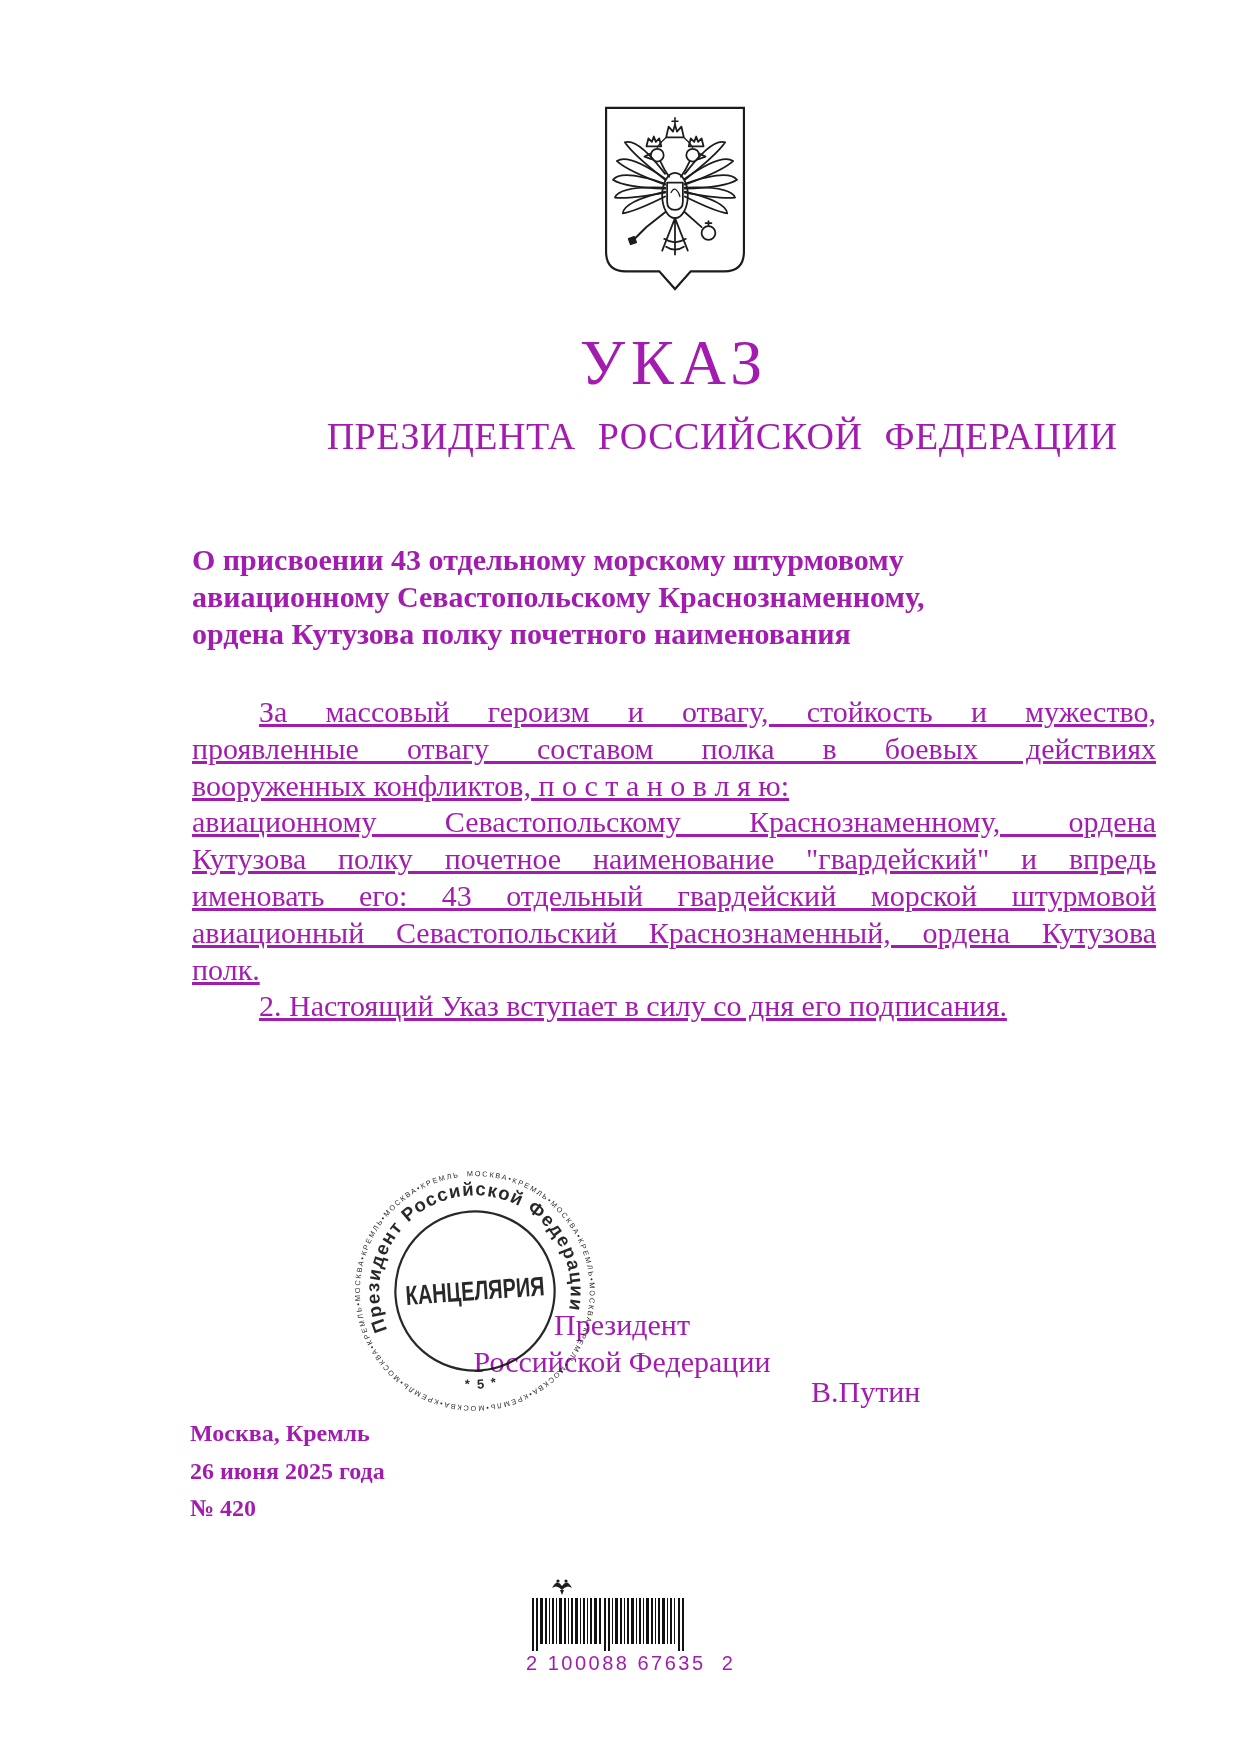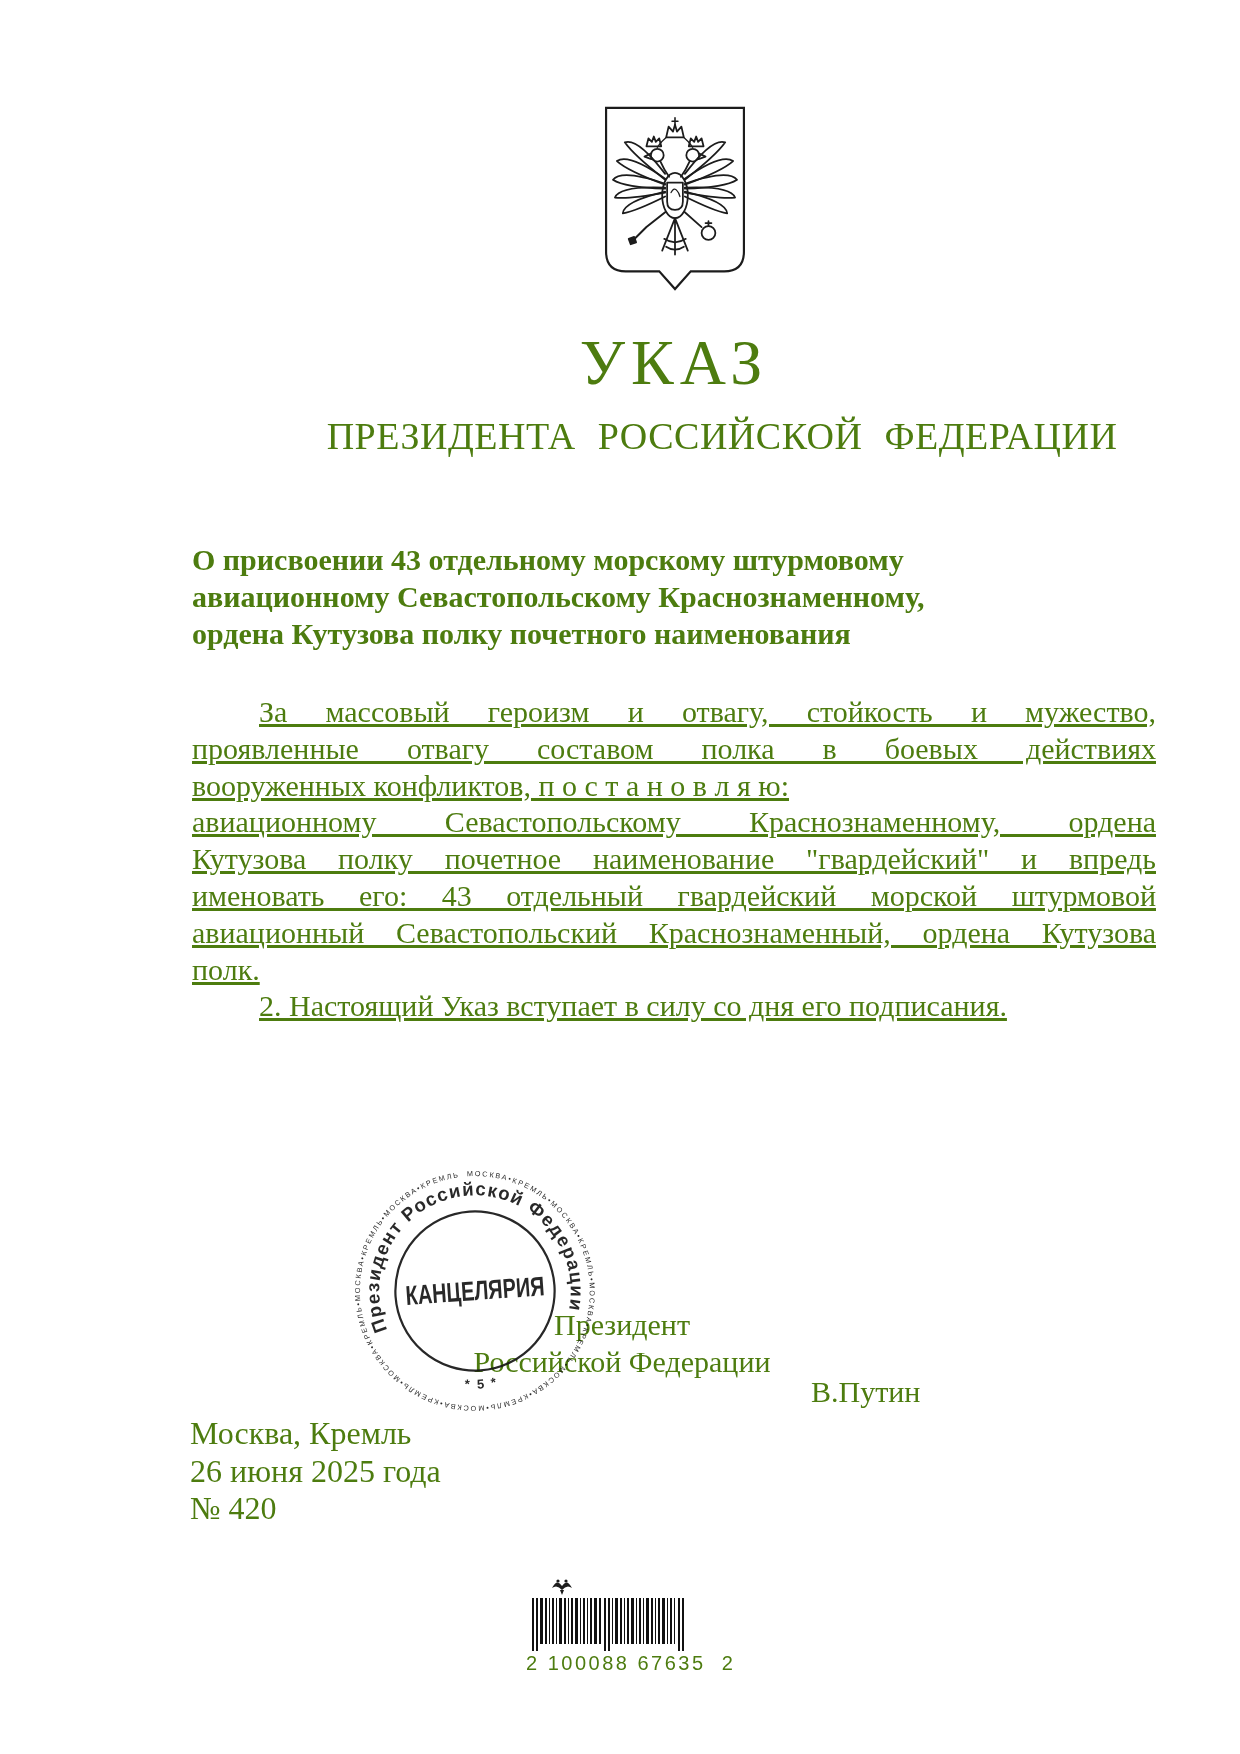--- a/index.html
+++ b/index.html
@@ -1,18 +1,18 @@
 <!DOCTYPE html>
 <html lang="ru"><head>
 <meta charset="utf-8">
 <style>
   html,body{margin:0;padding:0;background:#ffffff;}
   .page{
     position:relative;width:1132px;height:1754px;margin:0 auto;
-    background:#ffffff;color:#4d7c0f;
+    background:#ffffff;color:#a21caf;
     font-family:"Liberation Serif","DejaVu Serif",serif;
     overflow:hidden;
   }
   .emblem{position:absolute;left:542px;top:102px;width:158px;height:192px;}
   .ukaz-title{
     position:absolute;top:326px;left:0;width:1240px;text-align:center;
     font-size:64px;letter-spacing:6px;font-weight:400;
   }
   .issuer-line{
     position:absolute;top:414px;left:0;width:1240px;text-align:center;
@@ -30,21 +30,21 @@
   .body-text p{margin:0;}
   .bline{display:block;text-align:justify;}
   .bline.j{text-align:justify;text-align-last:justify;}
   .bline.indent{text-indent:67px;}
   .sig-title{
     position:absolute;top:1306px;left:408px;width:320px;text-align:center;
     font-size:30px;line-height:37px;z-index:1;
   }
   .sig-title span{display:block;}
   .sig-name{position:absolute;top:1343px;left:757px;font-size:30px;z-index:1;margin-top:32px;}
-  .footer{position:absolute;top:1415px;left:136px;font-size:32px;line-height:37.5px;}
+  .footer{position:absolute;top:1415px;left:136px;font-size:24px;line-height:37.5px;font-weight:bold;}
   .stamp{
     position:absolute;left:294px;top:1164px;width:254px;height:254px;
     transform:rotate(-4deg);opacity:.92;z-index:2;
   }
   .stamp text{fill:#161616;}
   .barcode-block{position:absolute;left:478px;top:1574px;width:170px;}
   .barcode-mark{display:block;margin-left:16px;height:22px;}
   .barcode-bars{display:block;margin-top:2px;}
   .barcode-digits{
     font-family:"Liberation Sans","DejaVu Sans",sans-serif;

